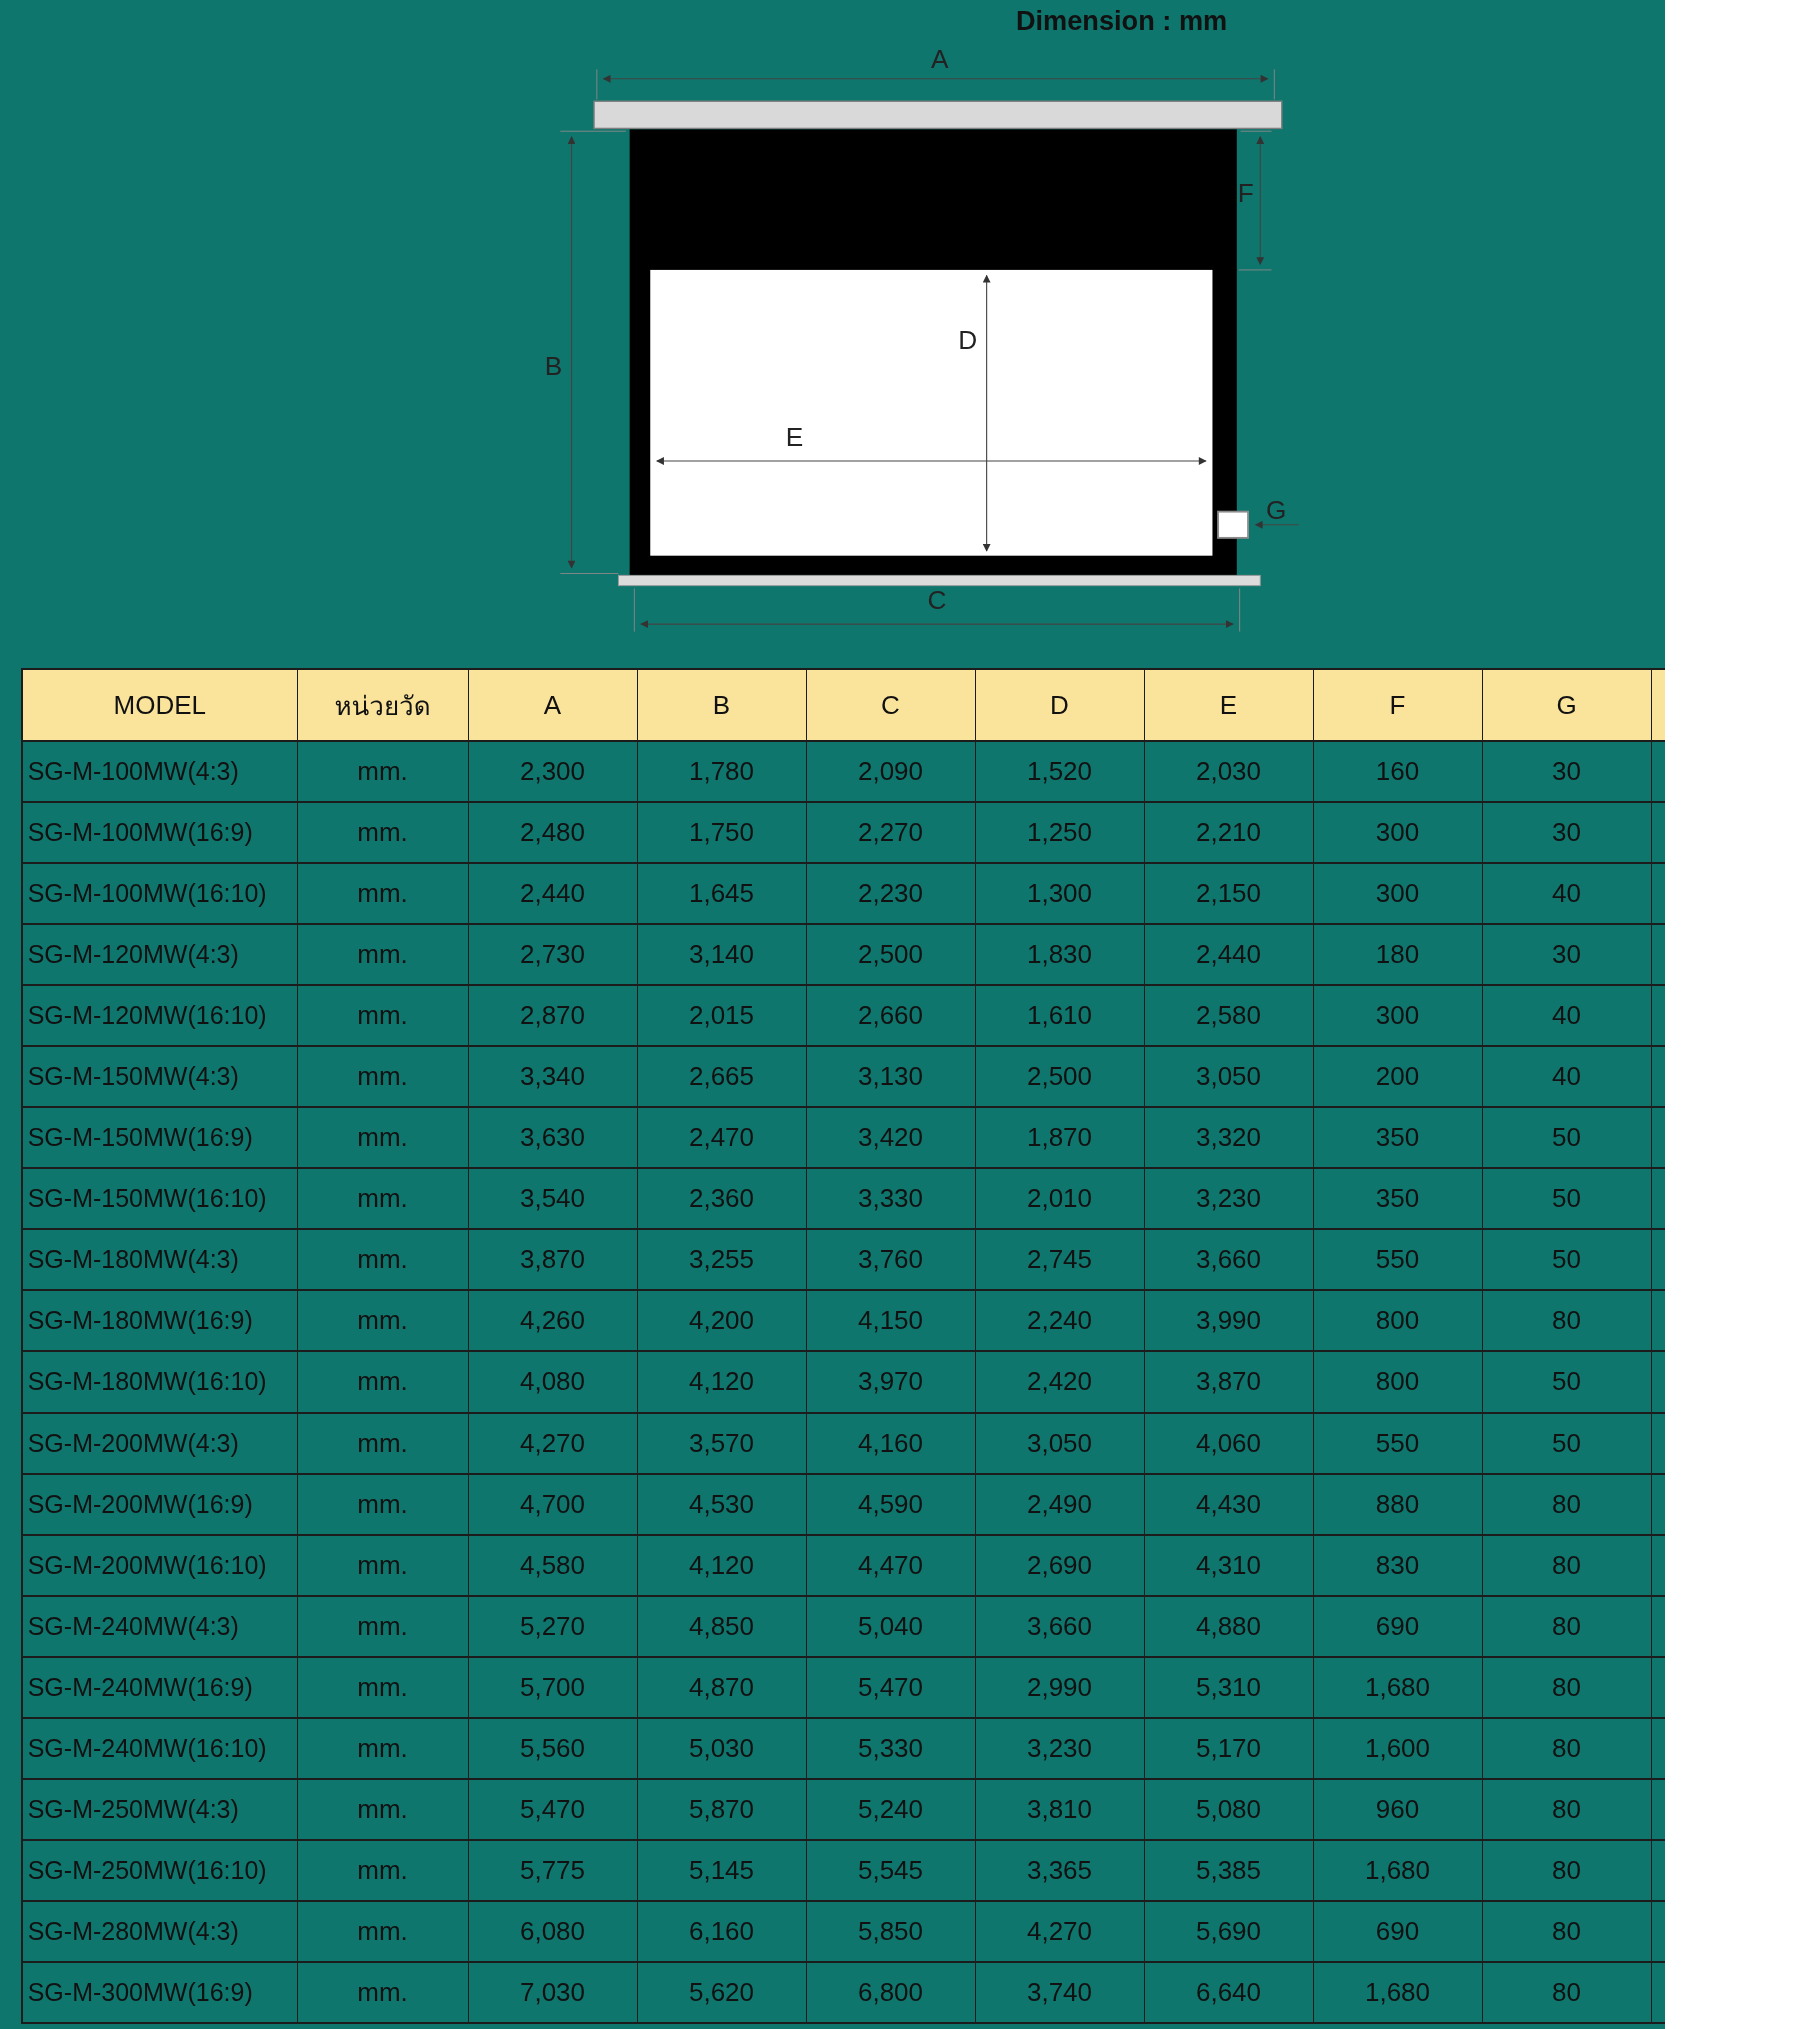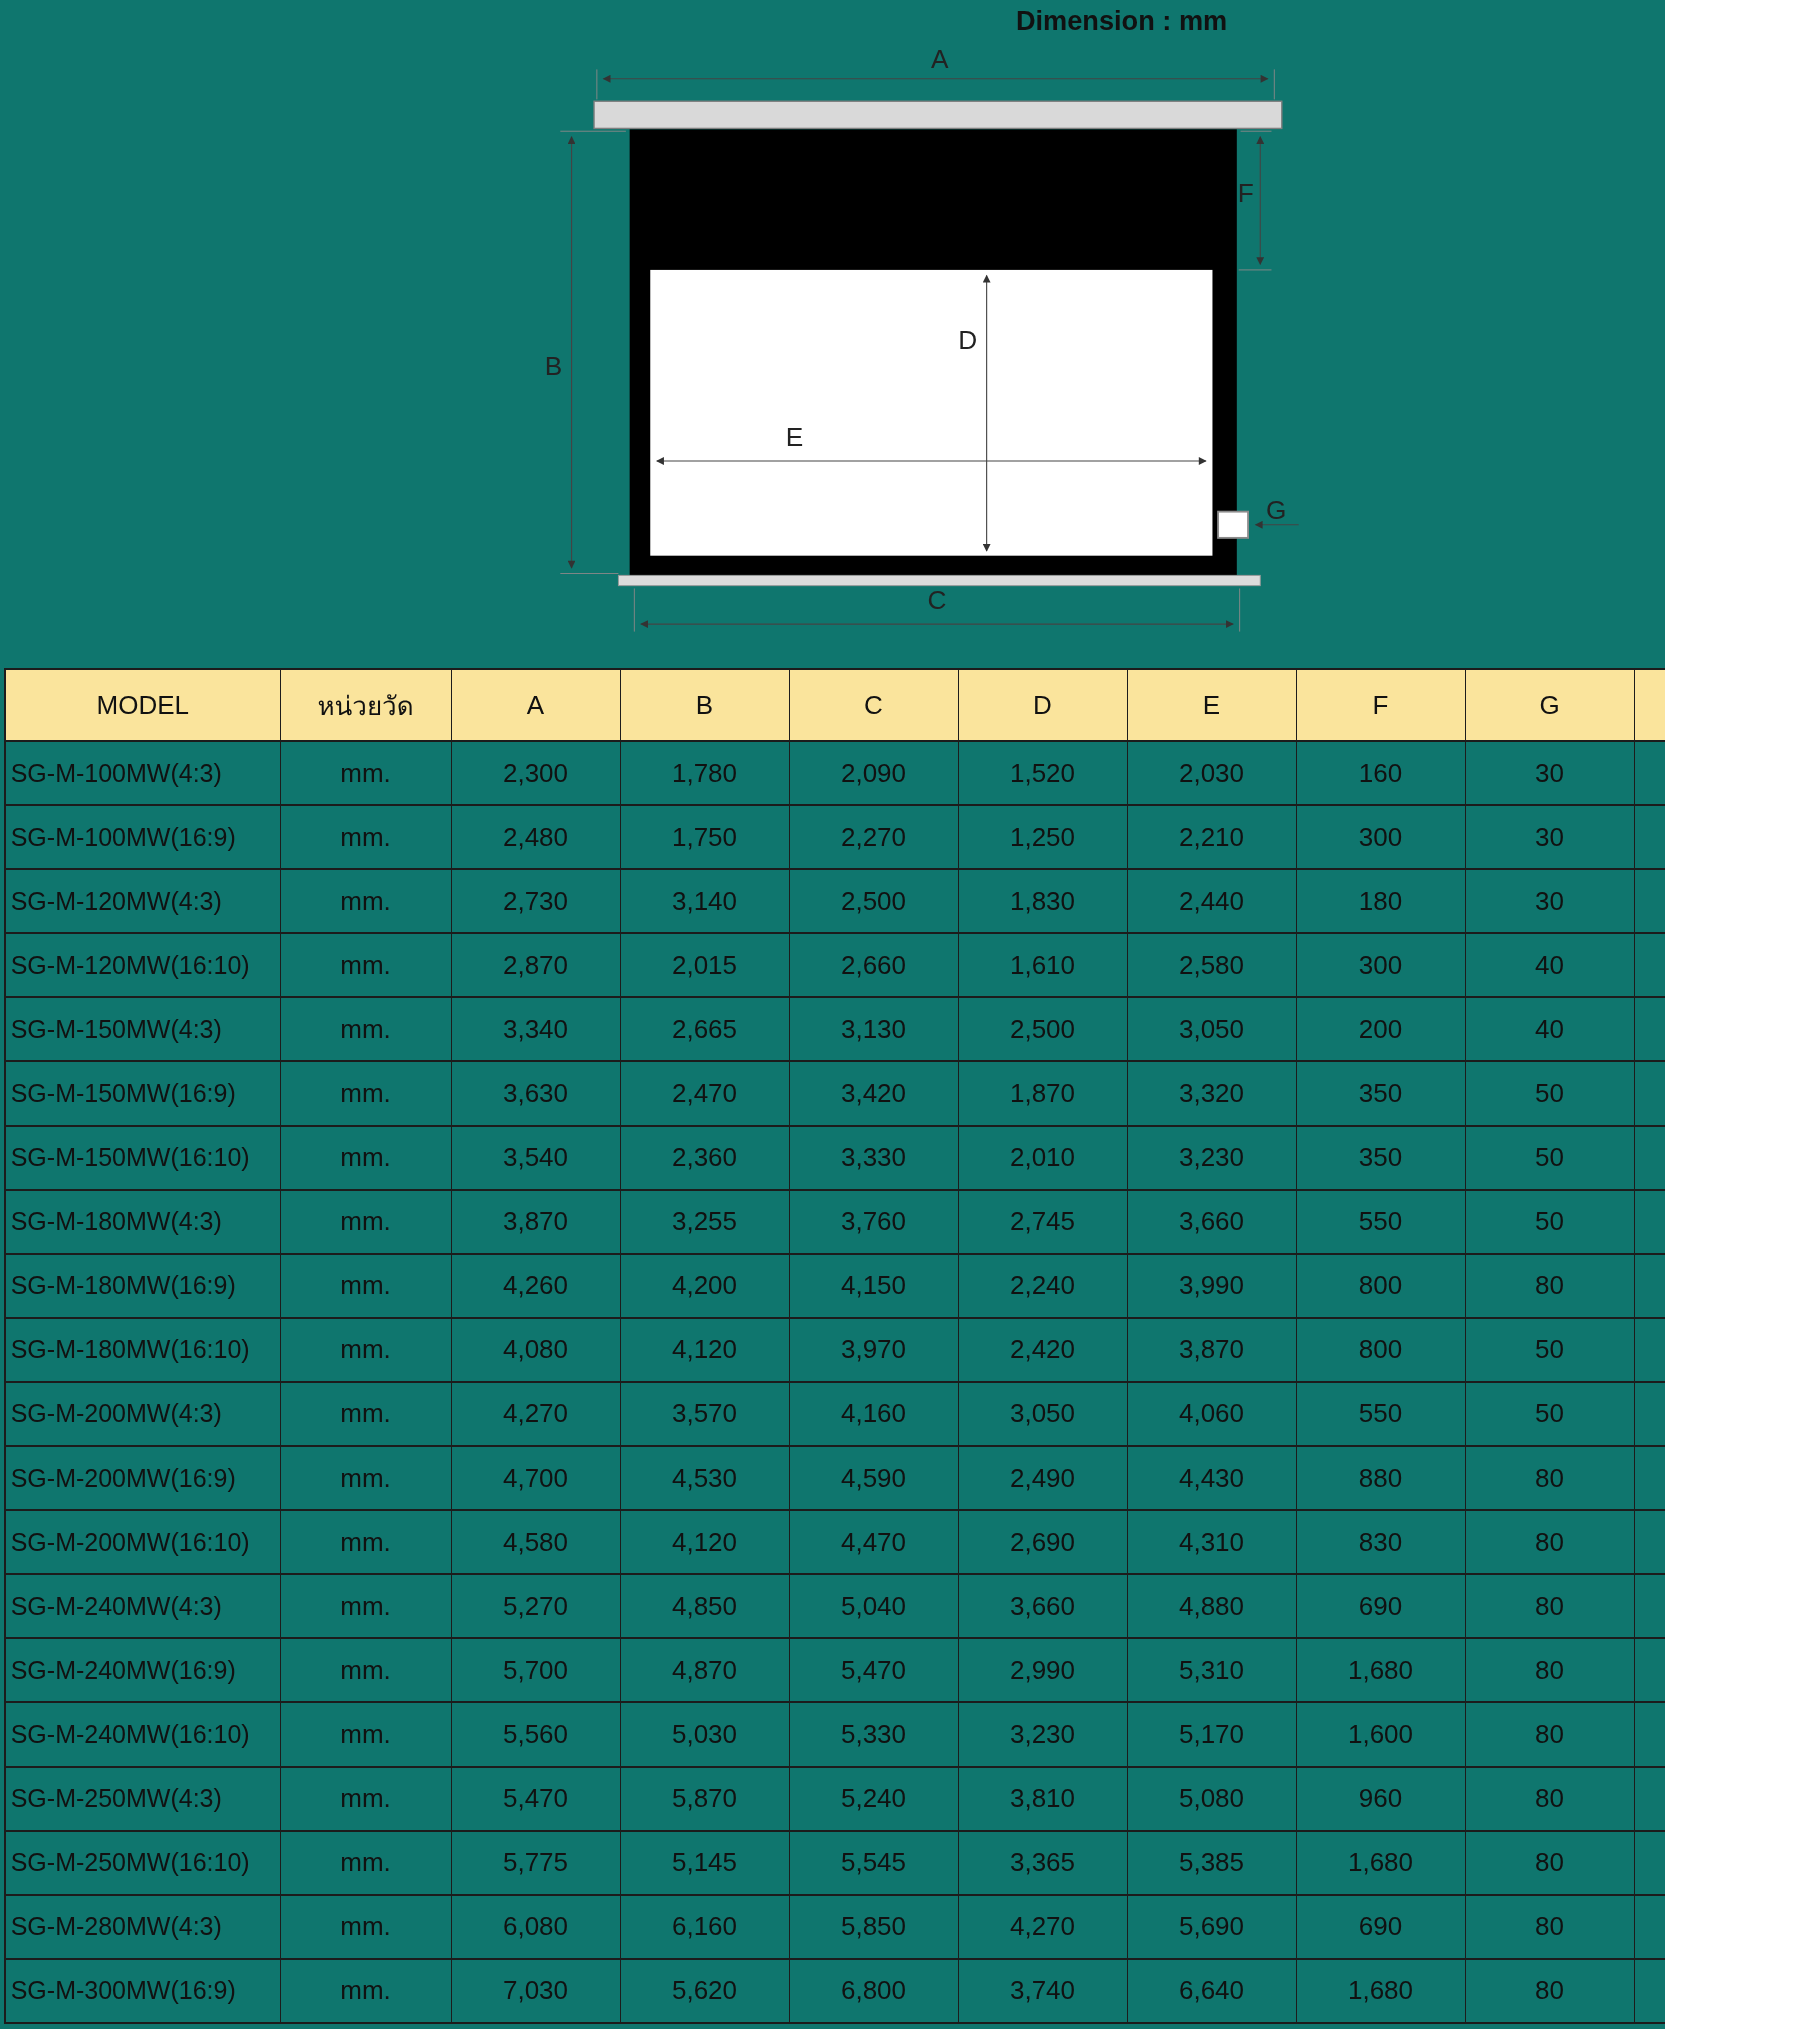--- a/index.html
+++ b/index.html
@@ -3,21 +3,21 @@
 <meta charset="utf-8">
 <style>
   html,body{margin:0;padding:0;background:#fff;}
   .page{position:relative;width:1665px;height:2029px;background:#0f766e;overflow:hidden;
         font-family:"Liberation Sans","DejaVu Sans",sans-serif;}
   .diagram{position:absolute;left:0;top:0;}
   .dim-line{stroke:#444;stroke-width:1.2;fill:none;}
   .ext-line{stroke:#888;stroke-width:1;fill:none;}
   .dim-label{fill:#222;font-size:28px;font-family:"Liberation Sans","DejaVu Sans",sans-serif;}
   .title-label{fill:#111;font-size:29px;font-weight:600;font-family:"Liberation Sans","DejaVu Sans",sans-serif;}
-  table.spec{position:absolute;left:4px;top:668px;width:1783px;height:1356px;
+  table.spec{position:absolute;left:21px;top:668px;width:1783px;height:1356px;
         border-collapse:collapse;table-layout:fixed;border:2.8px solid #1c1c1c;}
   .spec th,.spec td{border:1.9px solid #1c1c1c;border-top-width:2.8px;border-bottom-width:2.8px;
         text-align:center;vertical-align:middle;font-size:26px;color:#111;padding:0;
         overflow:hidden;white-space:nowrap;}
   .spec thead tr{height:72px;}
   .spec th{background:#FAE49C;font-weight:400;}
   .spec td.model{text-align:left;padding-left:4.7px;font-size:25px;margin-left:40px;}
 </style>
 </head>
 <body>
@@ -126,20 +126,32 @@
           <td>2,480</td>
           <td>1,750</td>
           <td>2,270</td>
           <td>1,250</td>
           <td>2,210</td>
           <td>300</td>
           <td>30</td>
           <td>64</td>
         </tr>
         <tr>
+          <td class="model">SG-M-100MW(16:10)</td>
+          <td>mm.</td>
+          <td>2,440</td>
+          <td>1,645</td>
+          <td>2,230</td>
+          <td>1,300</td>
+          <td>2,150</td>
+          <td>300</td>
+          <td>40</td>
+          <td>64</td>
+        </tr>
+        <tr>
           <td class="model">SG-M-120MW(4:3)</td>
           <td>mm.</td>
           <td>2,730</td>
           <td>3,140</td>
           <td>2,500</td>
           <td>1,830</td>
           <td>2,440</td>
           <td>180</td>
           <td>30</td>
           <td>64</td>

